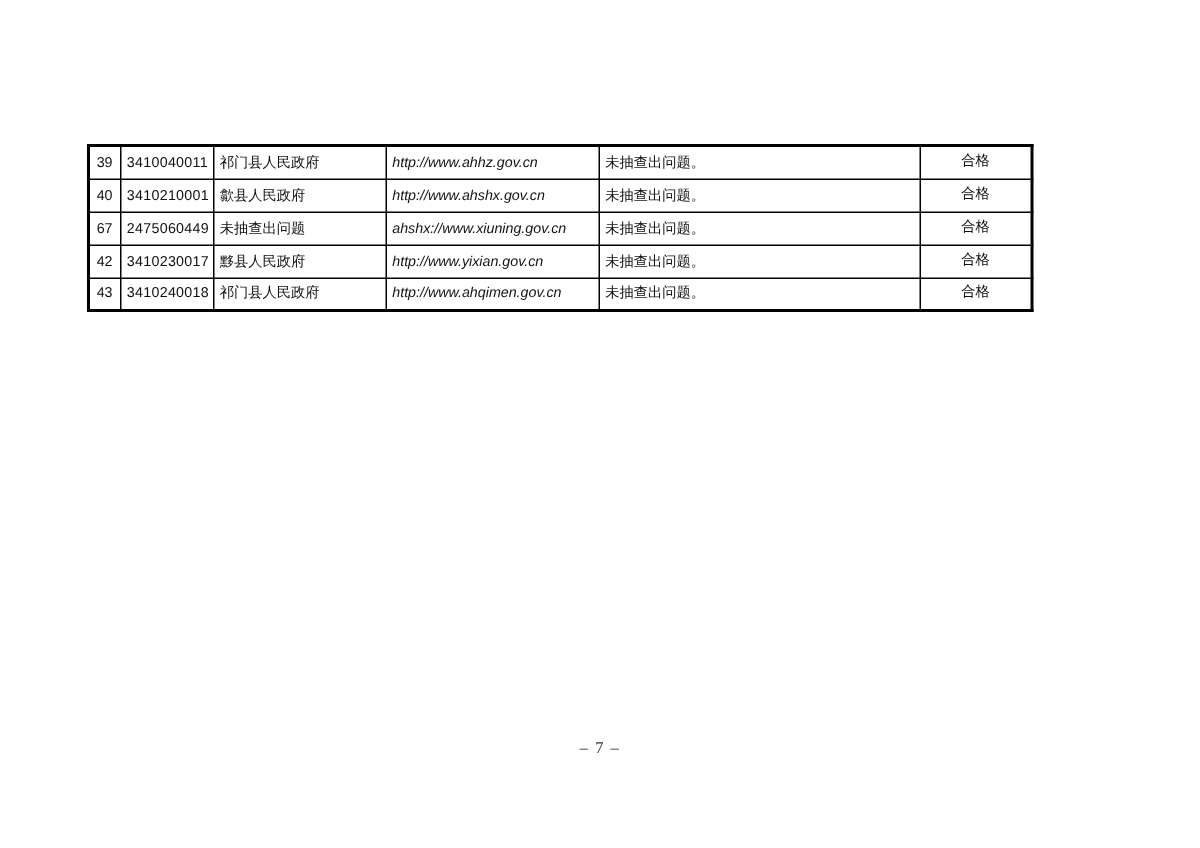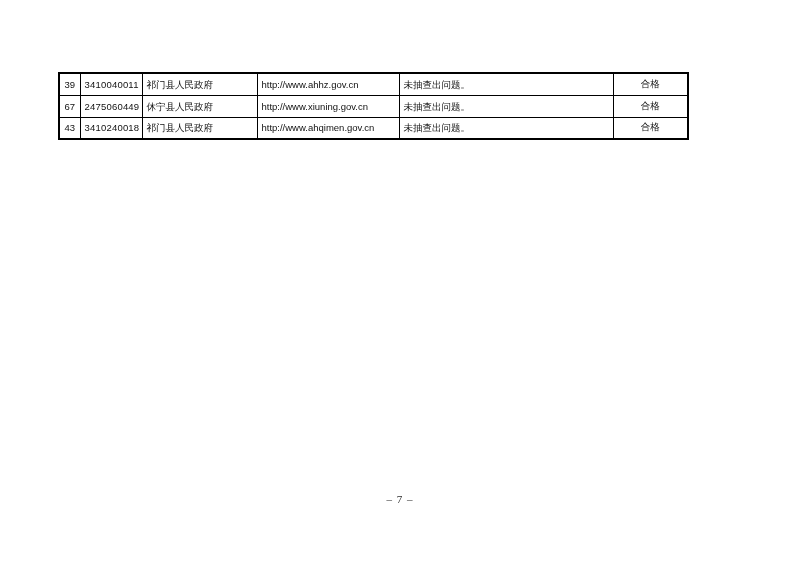--- a/index.html
+++ b/index.html
@@ -10,41 +10,41 @@
     color: #000000;
   }
   .page {
     position: relative;
     width: 800px; height: 565px;
     background: #ffffff;
     overflow: hidden;
   }
   table.doc-table {
     position: absolute;
-    left: 58px; top: 72px;
+    left: 58px; top: 96px;
     width: 629px;
     border-collapse: collapse;
     table-layout: fixed;
     border: 2px solid #000000;
   }
   table.doc-table td {
     border: 1px solid #000000;
     height: 22px;
     font-size: 9.5px;
     line-height: 11px;
     vertical-align: middle;
     padding: 0 4px;
     white-space: nowrap;
     overflow: hidden;
     color: #111111;
   }
   td.c-no     { text-align: center; padding: 0 1px; }
   td.c-code   { text-align: right; letter-spacing: 0.2px; }
   td.c-name   { text-align: left; }
-  td.c-url    { text-align: left; }
+  td.c-url    { text-align: left; font-style: italic; }
   td.c-status { text-align: left; }
   td.c-result { text-align: center; font-family: Liberation Serif, serif; }
   .page-number {
     position: absolute;
     top: 493px; left: 0;
     width: 100%;
     text-align: center;
     font-family: "Liberation Serif", "DejaVu Serif", serif;
     font-size: 11px;
     color: #2b2b2b;
@@ -68,30 +68,46 @@
     <tbody>
   <tr>
     <td class="c-no">39</td>
     <td class="c-code">3410040011</td>
     <td class="c-name">祁门县人民政府</td>
     <td class="c-url">http://www.ahhz.gov.cn</td>
     <td class="c-status">未抽查出问题。</td>
     <td class="c-result">合格</td>
   </tr>
 
+  <tr>
+    <td class="c-no">40</td>
+    <td class="c-code">3410210001</td>
+    <td class="c-name">歙县人民政府</td>
+    <td class="c-url">http://www.ahshx.gov.cn</td>
+    <td class="c-status">未抽查出问题。</td>
+    <td class="c-result">合格</td>
+  </tr>
 
   <tr>
     <td class="c-no">67</td>
     <td class="c-code">2475060449</td>
-    <td class="c-name">休宁县人民政府</td>
-    <td class="c-url">http://www.xiuning.gov.cn</td>
+    <td class="c-name">未抽查出问题</td>
+    <td class="c-url">ahshx://www.xiuning.gov.cn</td>
     <td class="c-status">未抽查出问题。</td>
     <td class="c-result">合格</td>
   </tr>
 
+  <tr>
+    <td class="c-no">42</td>
+    <td class="c-code">3410230017</td>
+    <td class="c-name">黟县人民政府</td>
+    <td class="c-url">http://www.yixian.gov.cn</td>
+    <td class="c-status">未抽查出问题。</td>
+    <td class="c-result">合格</td>
+  </tr>
 
   <tr>
     <td class="c-no">43</td>
     <td class="c-code">3410240018</td>
     <td class="c-name">祁门县人民政府</td>
     <td class="c-url">http://www.ahqimen.gov.cn</td>
     <td class="c-status">未抽查出问题。</td>
     <td class="c-result">合格</td>
   </tr>
 </tbody>

